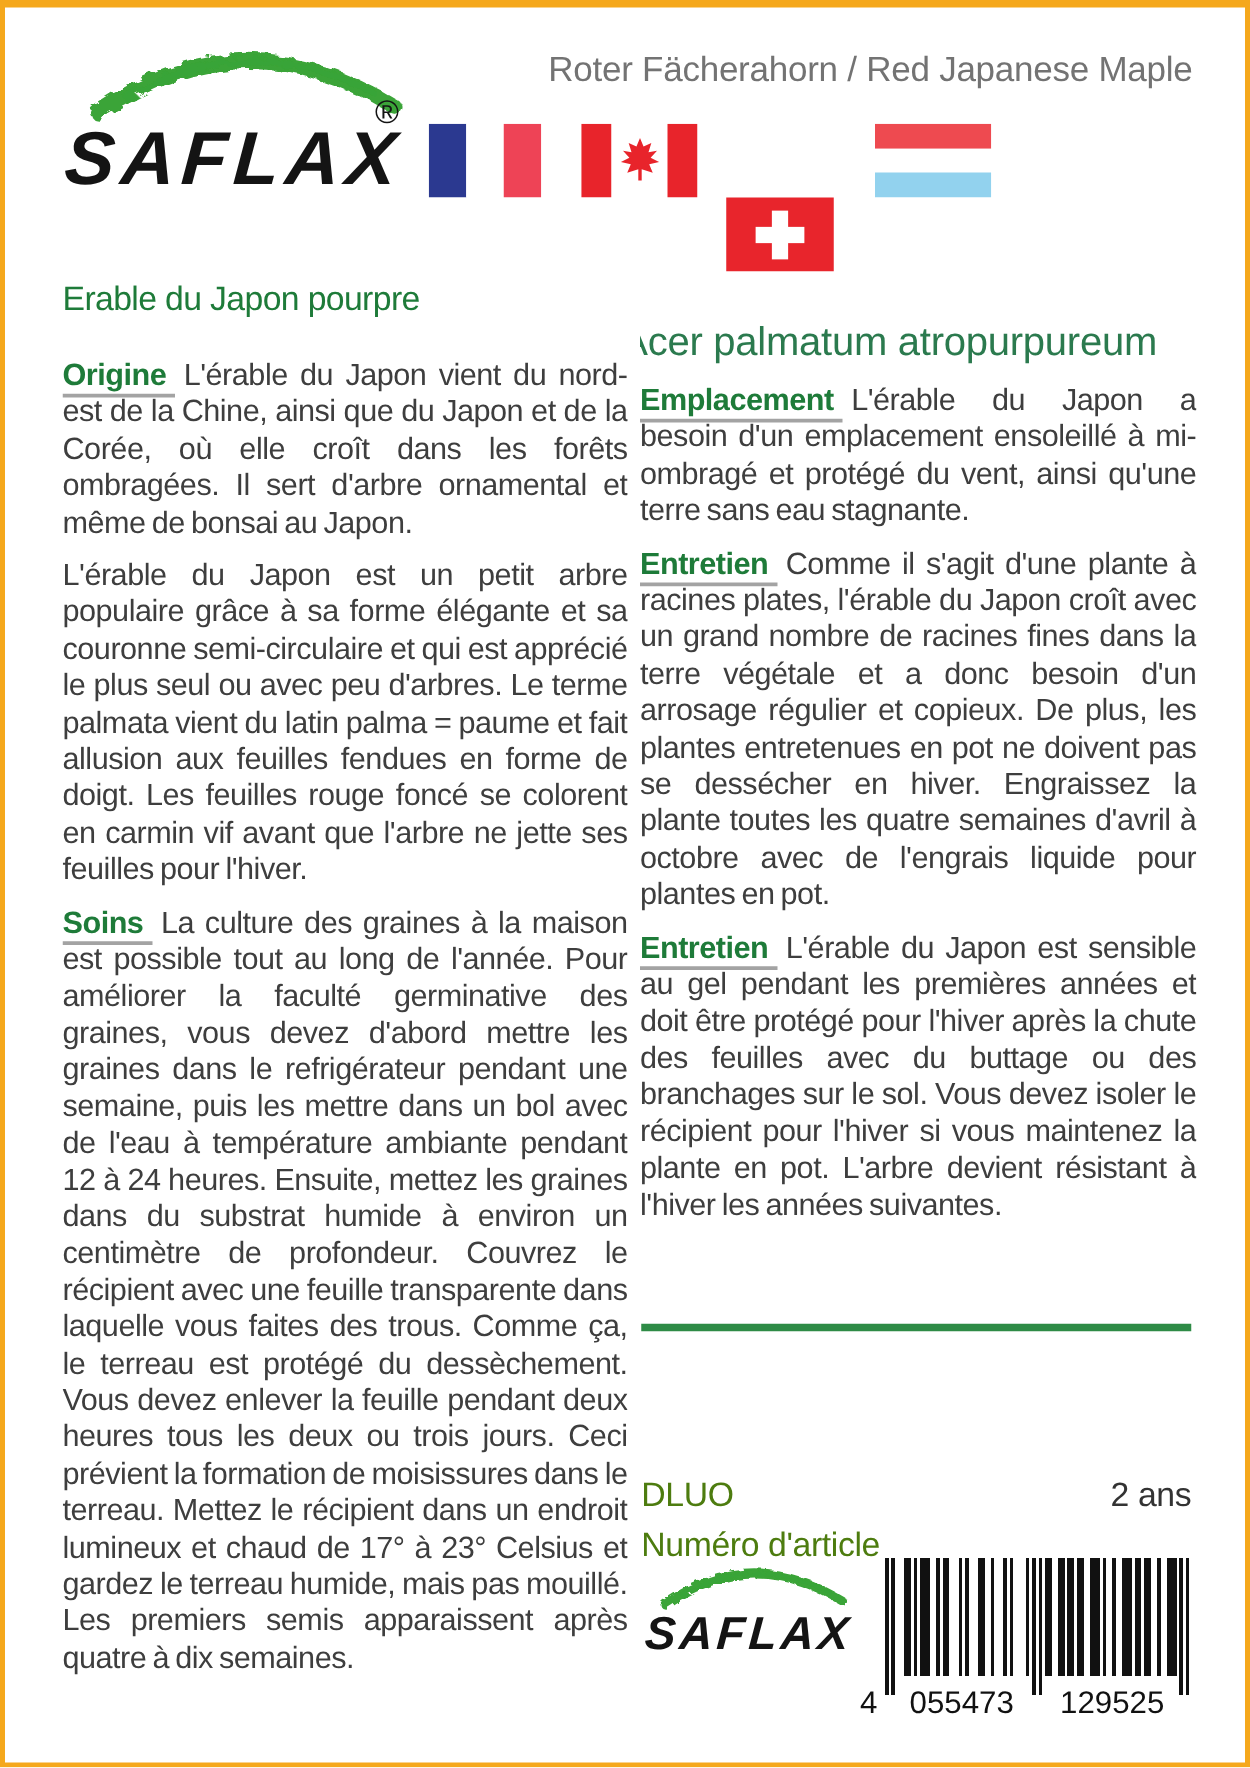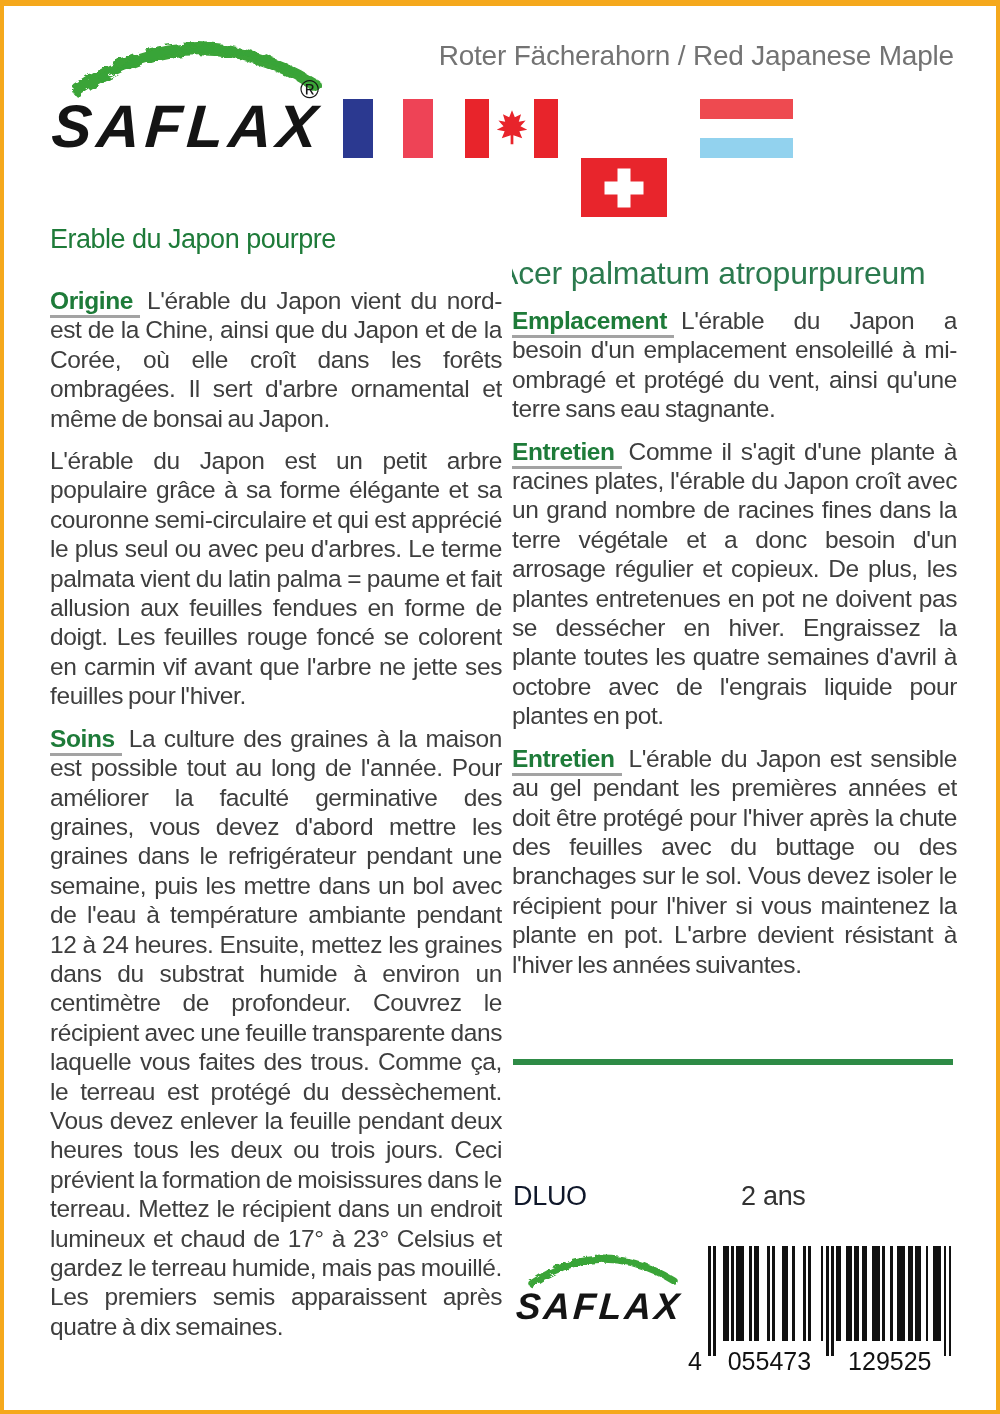--- a/index.html
+++ b/index.html
@@ -63,22 +63,22 @@
   }
   .inline-head {
     font-weight:700; color:#1E7B39; border-bottom:3px solid #a3a3a3;
     padding-right:7px; margin-right:7px; padding-bottom:1px;
   }
 
   
   .green-rule { position:absolute; left:513px; top:1059px; width:440px; height:6px; background:#2E8B46; }
   .info { position:absolute; left:513px; top:1176px; width:440px; }
   .info-row { display:grid; grid-template-columns:228px 1fr; height:40px; align-items:center; }
-  .info-label { font-size:27px; color:#0f172a; letter-spacing:-0.3px; }
-  .info-value { font-size:27px; color:#333; letter-spacing:-0.3px; }
+  .info-label { font-size:27px; color:#4d7c0f; letter-spacing:-0.3px; }
+  .info-value { font-size:27px; color:#333; letter-spacing:-0.3px;text-align:right; }
   .barcode { position:absolute; left:688px; top:1246px; width:268px; height:128px; background:#fff; }
 </style>
 </head>
 <body>
 
 <div class="page">
 
   <svg class="arc-big" viewBox="0 0 260 80" aria-hidden="true">
     <defs>
       <filter id="rough" x="-20%" y="-40%" width="140%" height="200%">
@@ -133,20 +133,21 @@
   </div>
 
   <div class="green-rule"></div>
 
   <div class="info">
     <div class="info-row">
       <span class="info-label">DLUO</span>
       <span class="info-value">2 ans</span>
     </div>
     <div class="info-row">
+      <span class="info-label">Numéro d'article</span>
     </div>
   </div>
 
   <svg class="arc-small" viewBox="0 0 260 80" aria-hidden="true">
     <g filter="url(#rough)" stroke="#3AA437" fill="none" stroke-linecap="round">
       <path d="M10,66 Q128,-14 250,62" stroke-width="12"></path>
       <path d="M34,54 Q128,-2 232,50" stroke-width="5" opacity="0.85"></path>
     </g>
   </svg>
   <div class="brand-text-small">SAFLAX</div>

